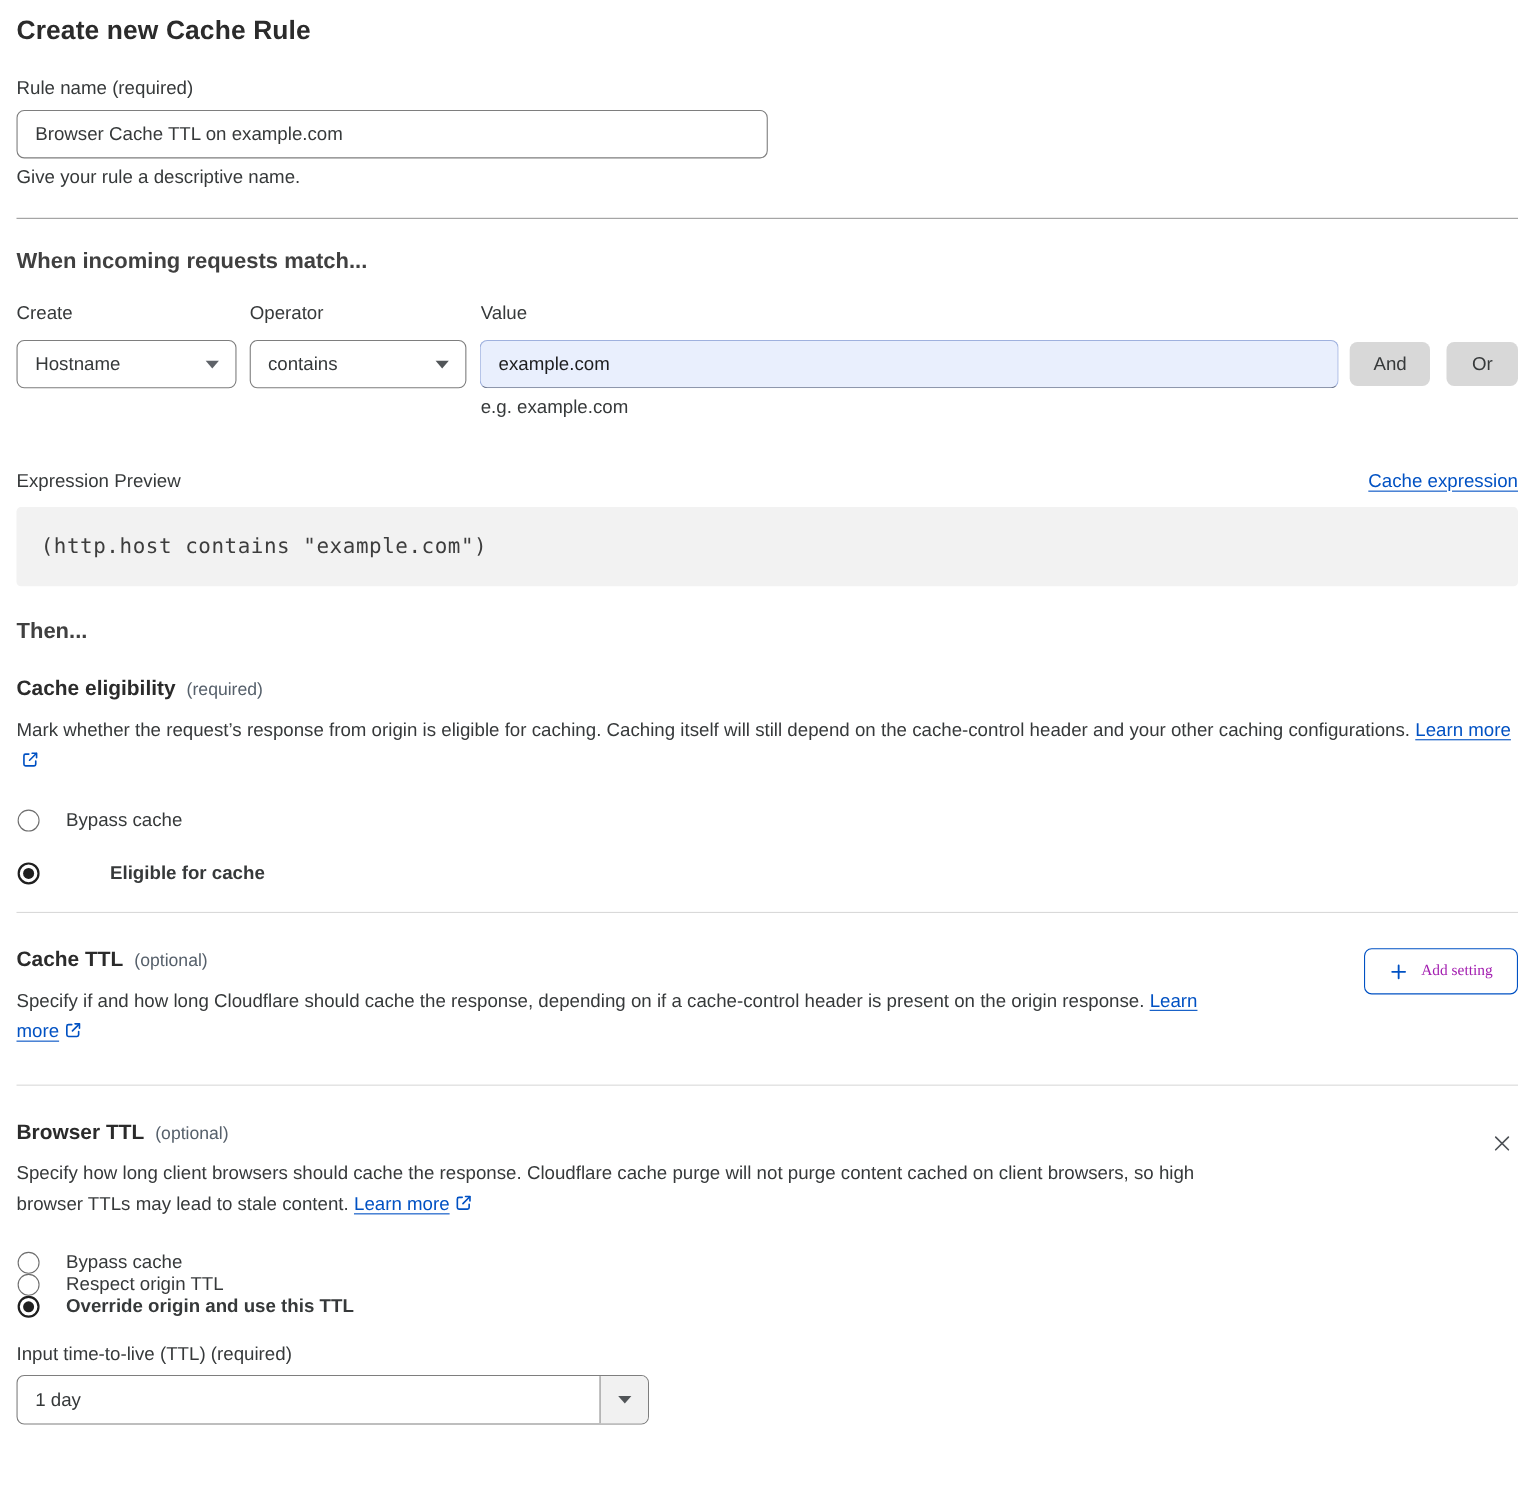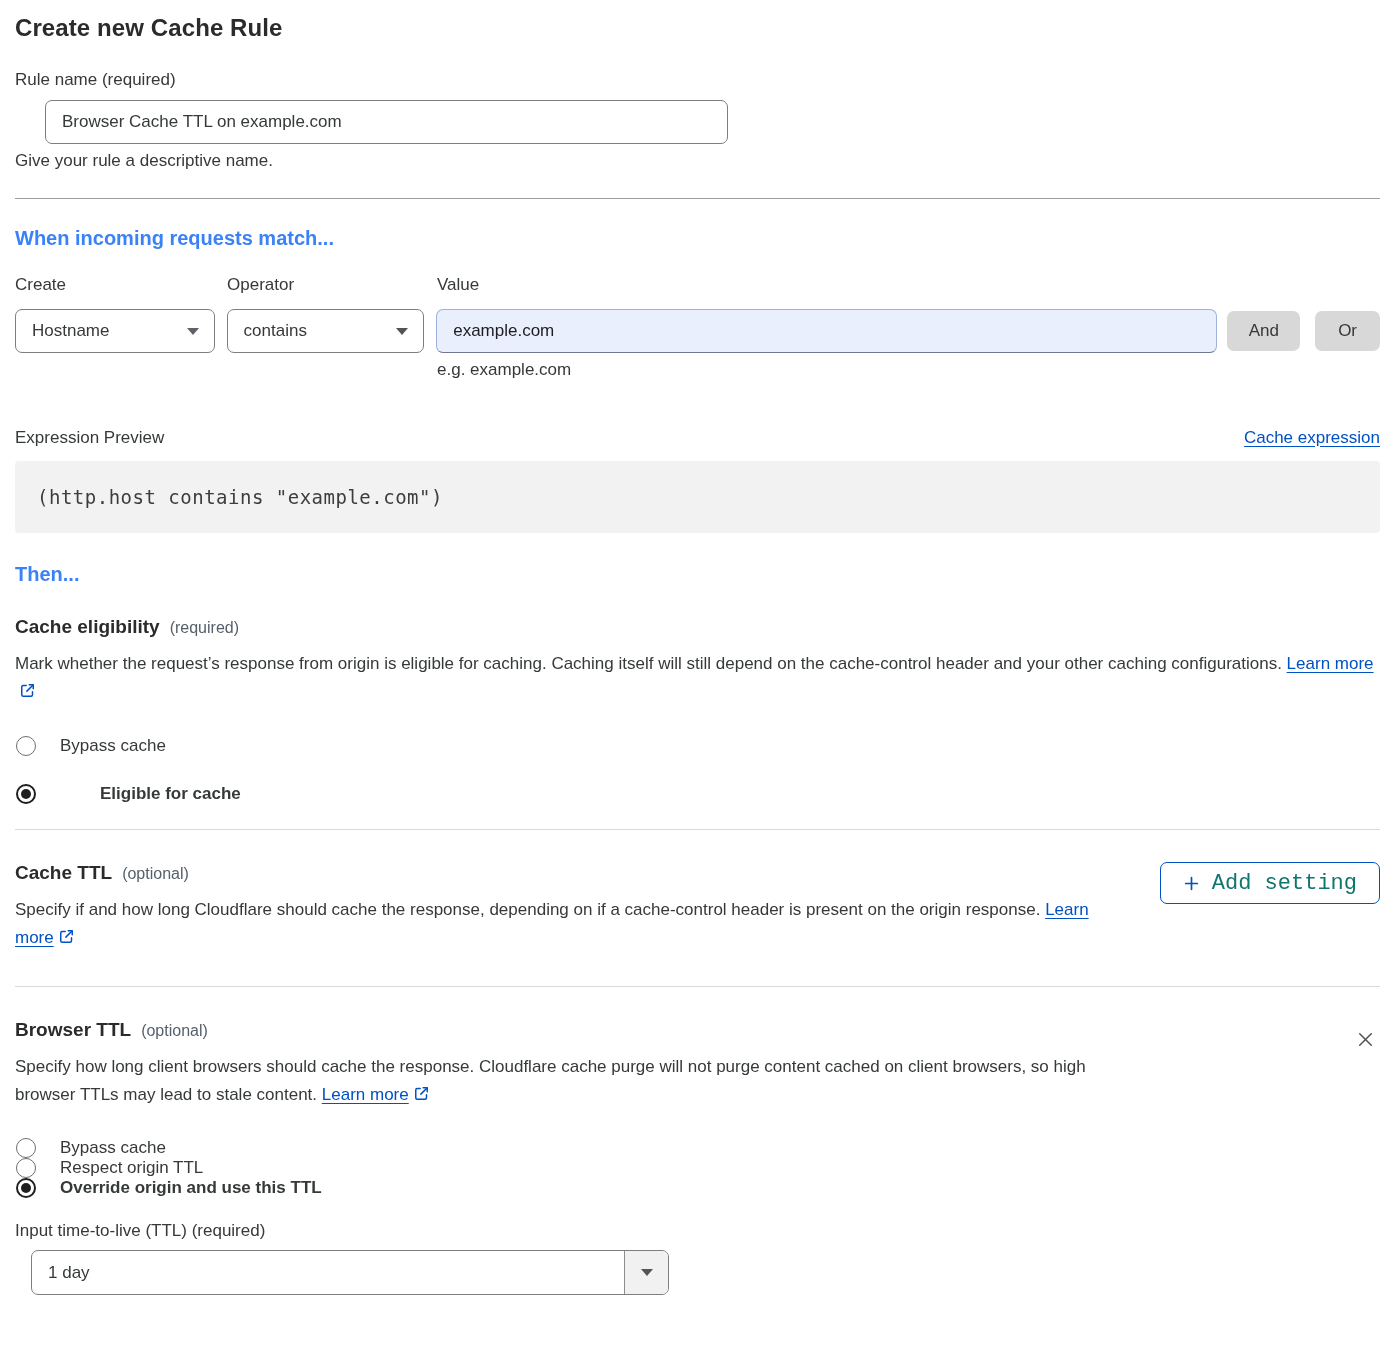--- a/index.html
+++ b/index.html
@@ -11,28 +11,28 @@
   }
   .page { padding:0 20px 0 15px; width:1400px; }
 
   h1.page-title { margin-top:14px; font-size:24px; font-weight:700; color:#2b2b2b; letter-spacing:.1px; }
 
   .field-label { margin-top:28px; font-size:17px; color:#36393a; }
   .text-input {
     margin-top:10px; width:683px; height:44px;
     border:1px solid #7e7e7e; border-radius:7px;
     font-family:inherit; font-size:17px; color:#36393a;
-    padding:0 16px; background:#fff; display:block; outline:none;margin-left:30px;
+    padding:0 16px; background:#fff; display:block; outline:none;
   }
   .help-text { margin-top:7px; font-size:17px; color:#36393a; }
 
   .divider { border:0; height:1px; background:#d9d9d9; width:100%; }
   .divider.strong { background:#9c9c9c; margin-top:27px; }
 
-  .section-heading { font-size:20px; font-weight:700; color:#3b82f6; }
+  .section-heading { font-size:20px; font-weight:700; color:#404040; }
   .match-heading { margin-top:28px; }
 
   .cols-labels { margin-top:25px; display:flex; font-size:17px; }
   .col-field-label { width:212px; }
   .col-operator-label { width:210px; }
 
   .controls-row { margin-top:14px; display:flex; align-items:flex-start; }
   .select-box {
     height:44px; border:1px solid #7e7e7e; border-radius:7px; background:#fff;
     display:flex; align-items:center; justify-content:space-between;
@@ -89,34 +89,34 @@
 
   .ce-heading-row { margin-top:30px; }
   .ce-option1 { margin-top:28px; }
   .ce-option2 { margin-top:28px;gap:40px; }
   .divider-2 { margin-top:25px; }
 
   .split-section { margin-top:32px; display:flex; justify-content:space-between; align-items:flex-start; }
   .split-left { max-width:1100px; }
   .btn-add-setting {
     height:42px; padding:0 22px; background:#fff; border:1px solid #0051c3; border-radius:7px;
-    color:#0f766e; font-family:Liberation Mono, monospace; font-size:22px; cursor:pointer;
+    color:#a21caf; font-family:Liberation Serif, serif; font-size:14px; cursor:pointer;
     display:flex; align-items:center; gap:12px;
   }
   .divider-3 { margin-top:32px; }
 
   .close-btn { background:none; border:0; cursor:pointer; padding:4px; margin-top:6px; }
 
   .bt-option { }
   .bt-option-first { margin-top:27px; }
 
   .ttl-label { margin-top:23px; font-size:17px; }
   .ttl-select {
-    margin-top:9px; width:638px; height:45px; border:1px solid #7e7e7e; border-radius:7px;
-    display:flex; align-items:stretch; overflow:hidden; background:#fff; cursor:pointer;margin-left:16px;
+    margin-top:9px; width:575px; height:45px; border:1px solid #7e7e7e; border-radius:7px;
+    display:flex; align-items:stretch; overflow:hidden; background:#fff; cursor:pointer;
   }
   .ttl-value { flex:1; display:flex; align-items:center; padding-left:16px; font-size:17px; color:#36393a; }
   .ttl-arrow {
     width:44px; background:#f1f1f1; border-left:1px solid #8d8d8d;
     display:flex; align-items:center; justify-content:center;
   }
 </style>
 </head>
 <body>
 

